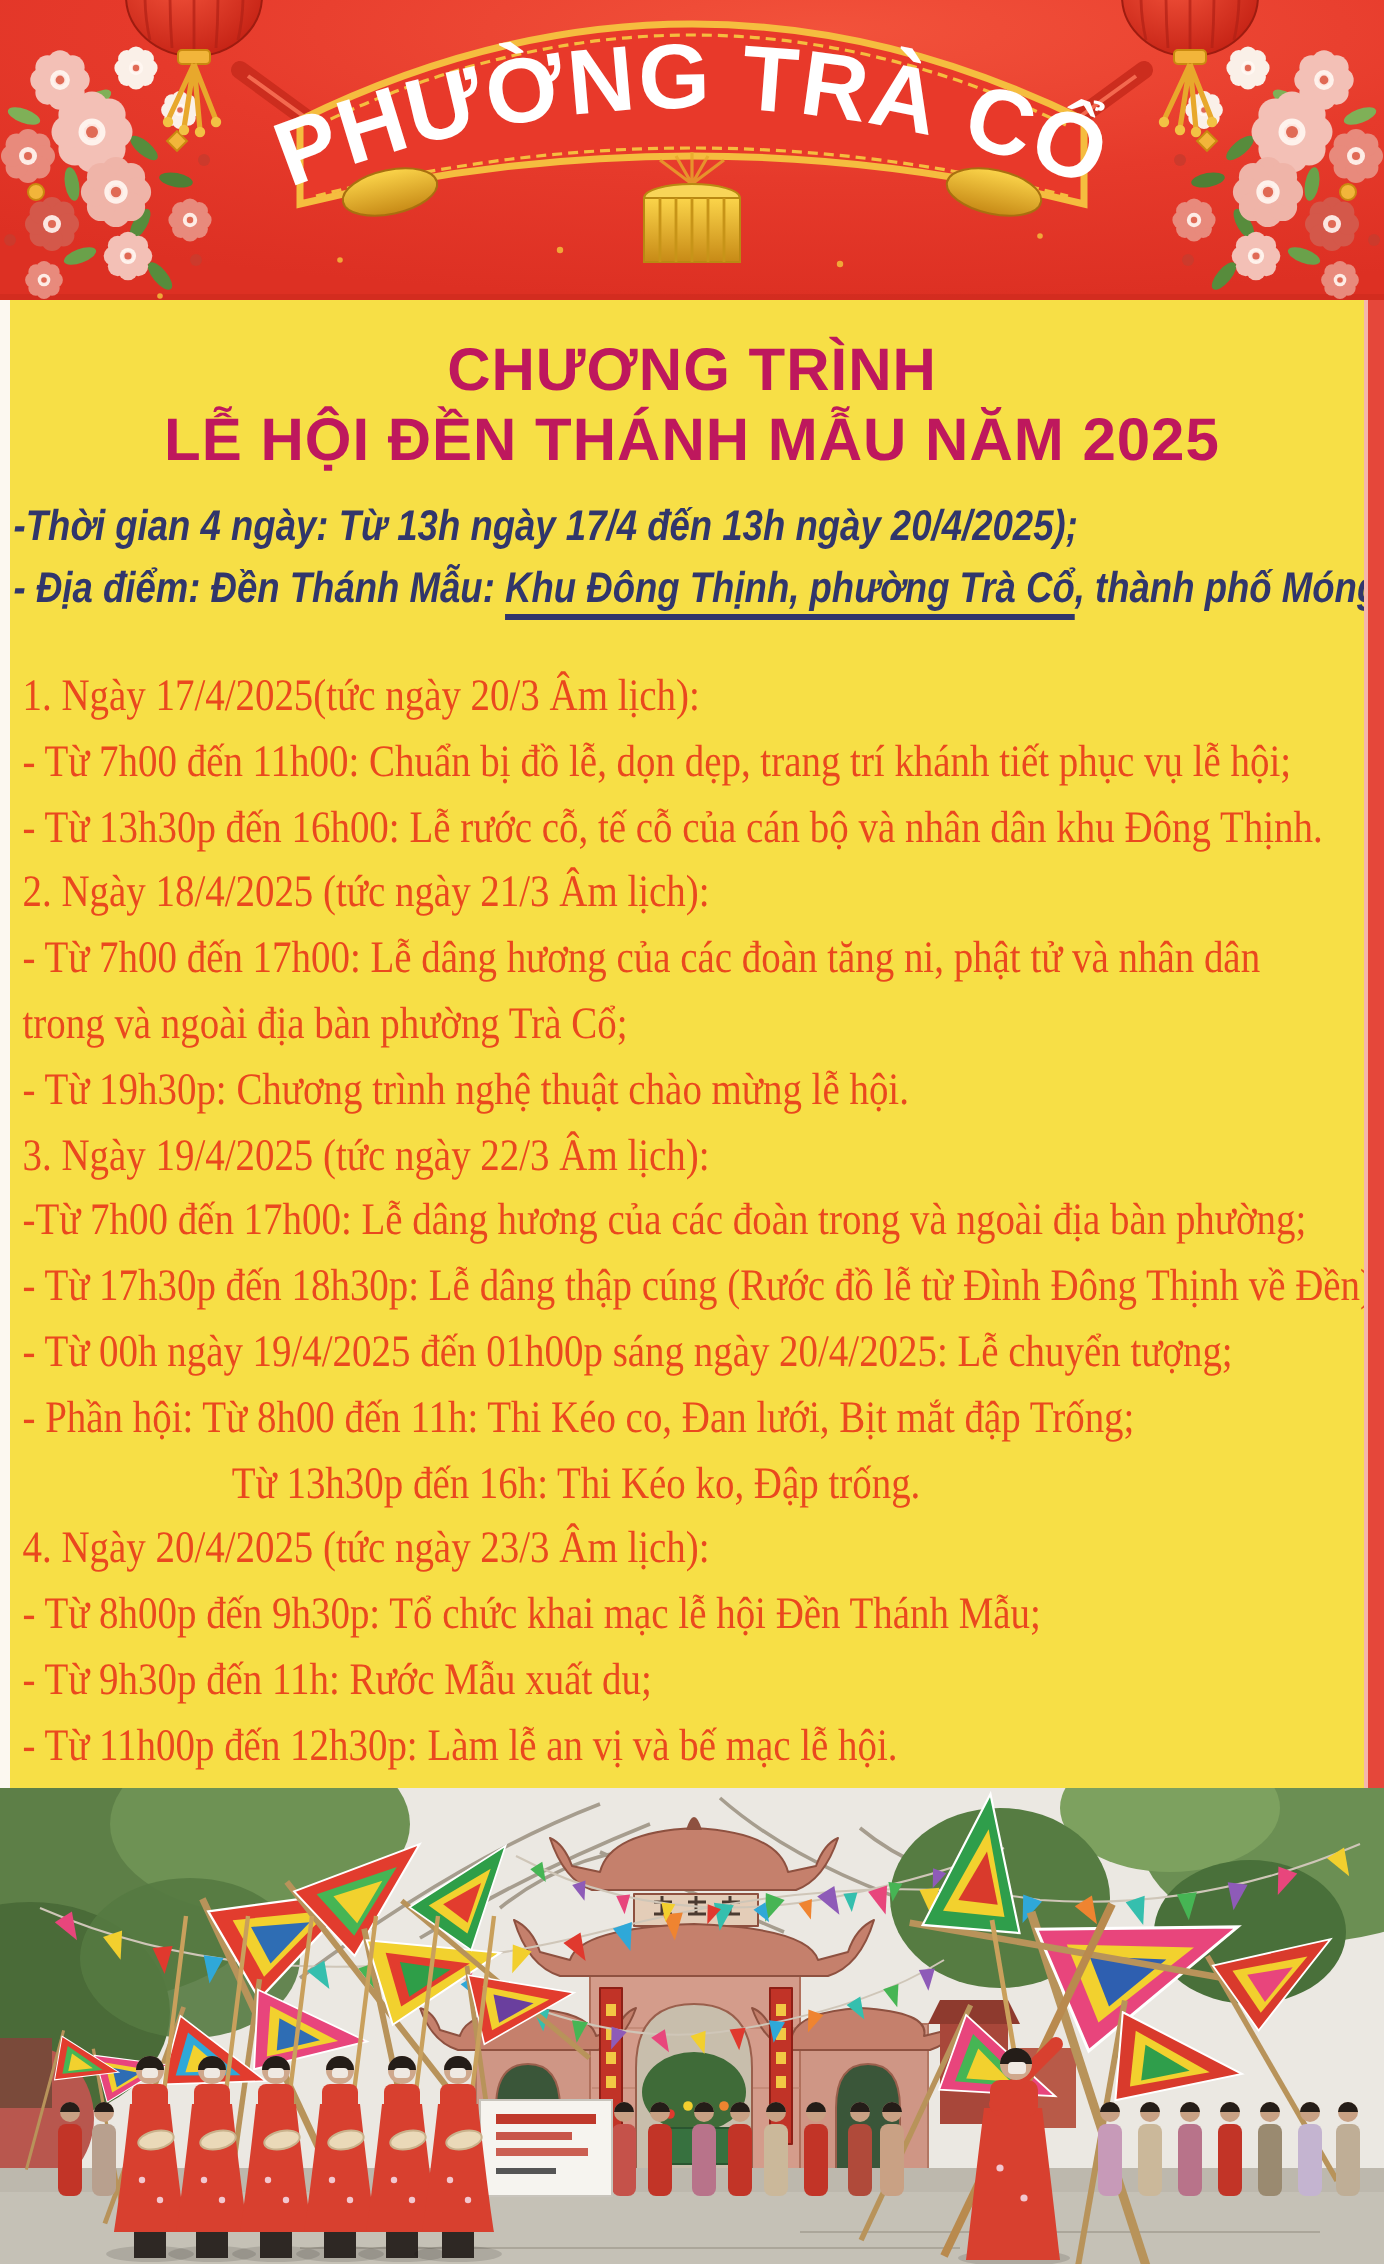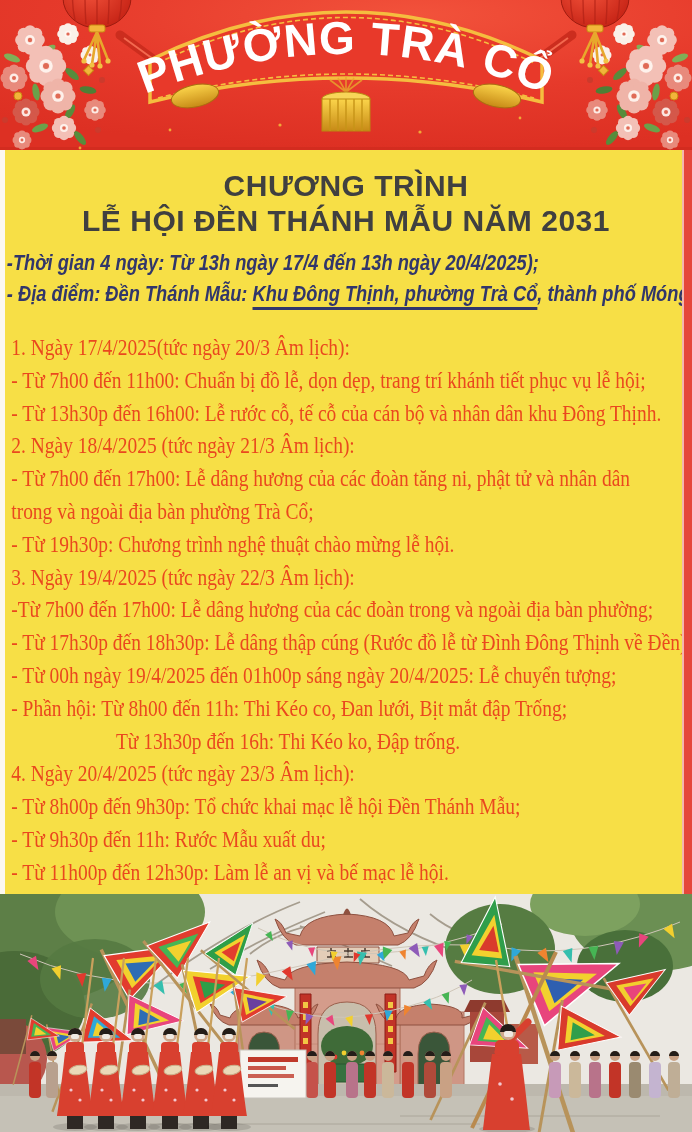--- a/index.html
+++ b/index.html
@@ -4,21 +4,21 @@
 <style>
   html,body{margin:0;padding:0;background:#ffffff;}
   .poster{position:relative;width:692px;height:1132px;overflow:hidden;
           font-family:"Liberation Sans",sans-serif;background:#f7df46;}
   .header{position:absolute;top:0;left:0;width:692px;height:150px;}
   .header svg{display:block;width:692px;height:150px;}
   .panel{position:absolute;top:150px;left:0;width:692px;height:744px;background:#f7df46;}
   .edge-left{position:absolute;top:150px;left:0;width:5px;height:744px;background:#fcf8f0;z-index:6;}
   .edge-right{position:absolute;top:150px;right:0;width:8px;height:744px;background:#e5473a;z-index:6;}
   .edge-right::before{content:"";position:absolute;left:-2px;top:0;width:2px;height:100%;background:#f4b6ad;}
-  .title{margin-top:18px;text-align:center;color:#404040;font-weight:bold;
+  .title{margin-top:18px;text-align:center;color:#be185d;font-weight:bold;
          font-size:30px;line-height:35px;letter-spacing:.5px;}
   .info{margin-top:10px;font-style:italic;font-weight:bold;color:#31366b;
         font-size:21.5px;line-height:31px;transform:scaleX(.85);transform-origin:0 0;
         width:814px;padding-left:8px;white-space:nowrap;}
   .u{text-decoration:underline;text-decoration-thickness:3px;text-underline-offset:6px;}
   .schedule{margin-top:22px;font-family:"Liberation Serif",serif;color:#ea481e;
             font-size:22.5px;line-height:32.8px;transform:scaleX(.865);transform-origin:0 0;
             width:800px;padding-left:13px;white-space:nowrap;}
   .schedule .indent{padding-left:121px;}
   .photo{position:absolute;top:894px;left:0;width:692px;height:238px;background:#ebe8e2;}
@@ -142,21 +142,21 @@
         <text font-family="Liberation Sans, sans-serif" font-size="46" font-weight="bold" fill="#ffffff" letter-spacing="1">
           <textPath xlink:href="#wardpath" href="#wardpath" startOffset="50%" text-anchor="middle">PHƯỜNG TRÀ CỔ</textPath>
         </text>
       </g>
     </svg>
   </div>
 
   <div class="panel">
     <div class="title">
       <div>CHƯƠNG TRÌNH</div>
-      <div>LỄ HỘI ĐỀN THÁNH MẪU NĂM 2031</div>
+      <div>LỄ HỘI ĐỀN THÁNH MẪU NĂM 2025</div>
     </div>
     <div class="info">
       <div>-Thời gian 4 ngày: Từ 13h ngày 17/4 đến 13h ngày 20/4/2025);</div>
       <div><span>- Địa điểm: Đền Thánh Mẫu: </span><span class="u">Khu Đông Thịnh, phường Trà Cổ</span><span>, thành phố Móng Cái.</span></div>
     </div>
     <div class="schedule">
       <div>1. Ngày 17/4/2025(tức ngày 20/3 Âm lịch):</div>
       <div>- Từ 7h00 đến 11h00: Chuẩn bị đồ lễ, dọn dẹp, trang trí khánh tiết phục vụ lễ hội;</div>
       <div>- Từ 13h30p đến 16h00: Lễ rước cỗ, tế cỗ của cán bộ và nhân dân khu Đông Thịnh.</div>
       <div>2. Ngày 18/4/2025 (tức ngày 21/3 Âm lịch):</div>

